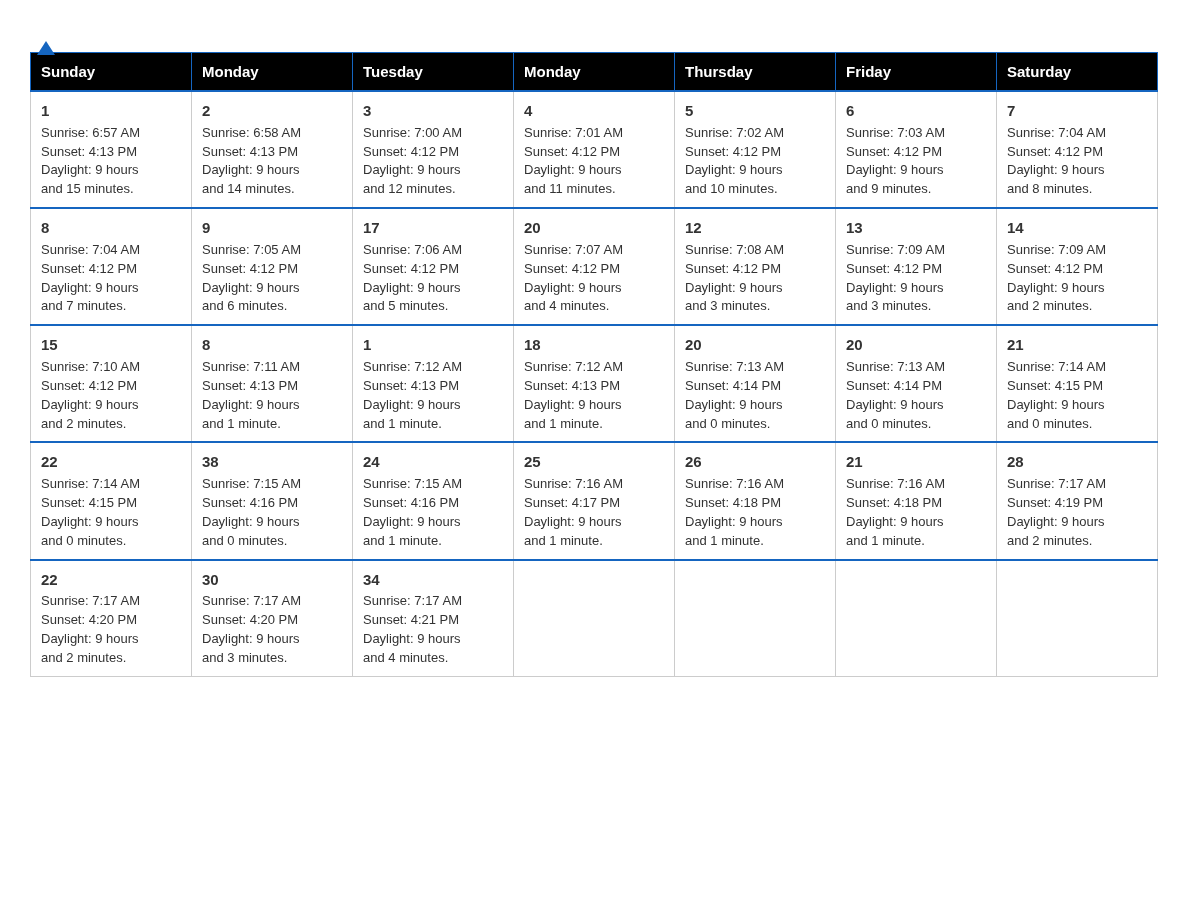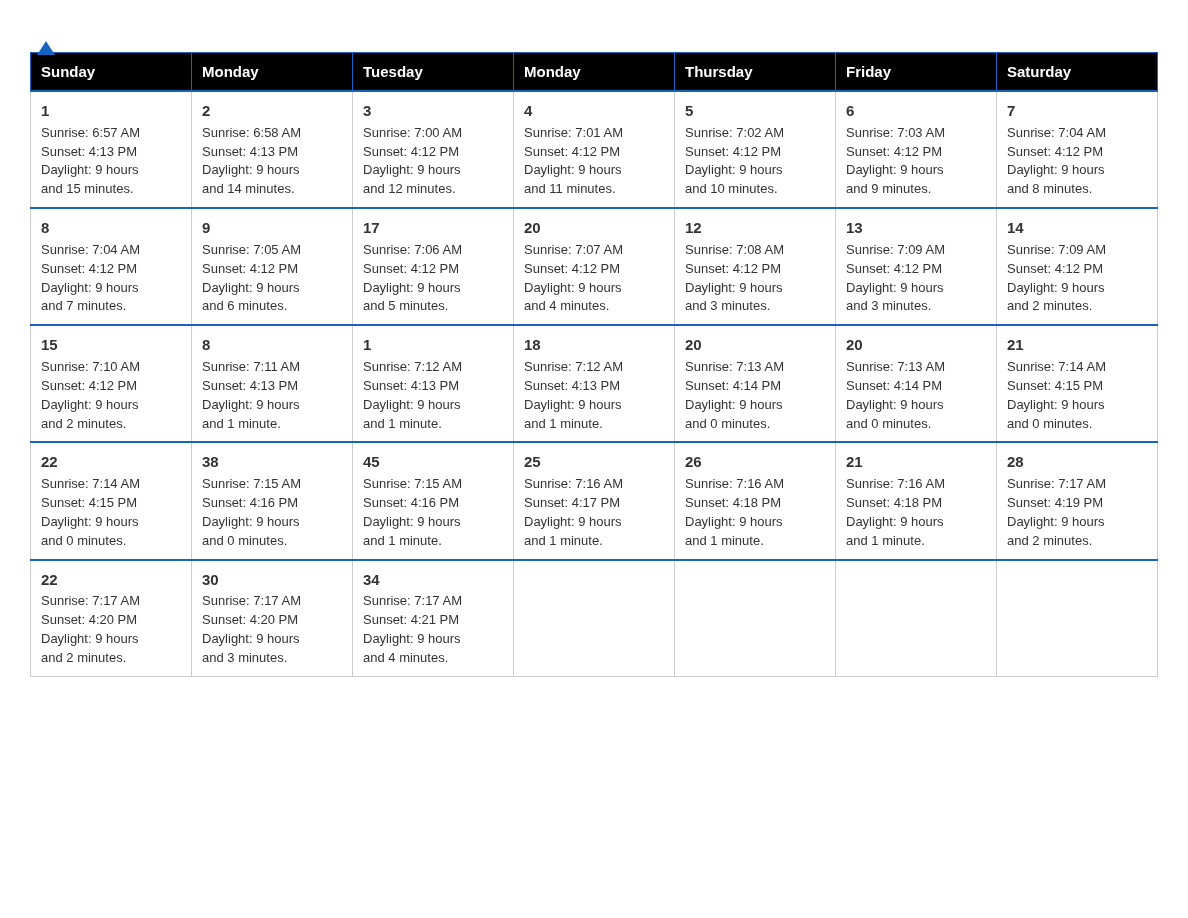--- a/index.html
+++ b/index.html
@@ -139,21 +139,21 @@
         <td><span class="day-num">8</span>Sunrise: 7:11 AM<br>Sunset: 4:13 PM<br>Daylight: 9 hours<br>and 1 minute.</td>
         <td><span class="day-num">1</span>Sunrise: 7:12 AM<br>Sunset: 4:13 PM<br>Daylight: 9 hours<br>and 1 minute.</td>
         <td><span class="day-num">18</span>Sunrise: 7:12 AM<br>Sunset: 4:13 PM<br>Daylight: 9 hours<br>and 1 minute.</td>
         <td><span class="day-num">20</span>Sunrise: 7:13 AM<br>Sunset: 4:14 PM<br>Daylight: 9 hours<br>and 0 minutes.</td>
         <td><span class="day-num">20</span>Sunrise: 7:13 AM<br>Sunset: 4:14 PM<br>Daylight: 9 hours<br>and 0 minutes.</td>
         <td><span class="day-num">21</span>Sunrise: 7:14 AM<br>Sunset: 4:15 PM<br>Daylight: 9 hours<br>and 0 minutes.</td>
       </tr>
       <tr>
         <td><span class="day-num">22</span>Sunrise: 7:14 AM<br>Sunset: 4:15 PM<br>Daylight: 9 hours<br>and 0 minutes.</td>
         <td><span class="day-num">38</span>Sunrise: 7:15 AM<br>Sunset: 4:16 PM<br>Daylight: 9 hours<br>and 0 minutes.</td>
-        <td><span class="day-num">45</span>Sunrise: 7:15 AM<br>Sunset: 4:16 PM<br>Daylight: 9 hours<br>and 1 minute.</td>
+        <td><span class="day-num">24</span>Sunrise: 7:15 AM<br>Sunset: 4:16 PM<br>Daylight: 9 hours<br>and 1 minute.</td>
         <td><span class="day-num">25</span>Sunrise: 7:16 AM<br>Sunset: 4:17 PM<br>Daylight: 9 hours<br>and 1 minute.</td>
         <td><span class="day-num">26</span>Sunrise: 7:16 AM<br>Sunset: 4:18 PM<br>Daylight: 9 hours<br>and 1 minute.</td>
         <td><span class="day-num">21</span>Sunrise: 7:16 AM<br>Sunset: 4:18 PM<br>Daylight: 9 hours<br>and 1 minute.</td>
         <td><span class="day-num">28</span>Sunrise: 7:17 AM<br>Sunset: 4:19 PM<br>Daylight: 9 hours<br>and 2 minutes.</td>
       </tr>
       <tr>
         <td><span class="day-num">22</span>Sunrise: 7:17 AM<br>Sunset: 4:20 PM<br>Daylight: 9 hours<br>and 2 minutes.</td>
         <td><span class="day-num">30</span>Sunrise: 7:17 AM<br>Sunset: 4:20 PM<br>Daylight: 9 hours<br>and 3 minutes.</td>
         <td><span class="day-num">34</span>Sunrise: 7:17 AM<br>Sunset: 4:21 PM<br>Daylight: 9 hours<br>and 4 minutes.</td>
         <td></td>

